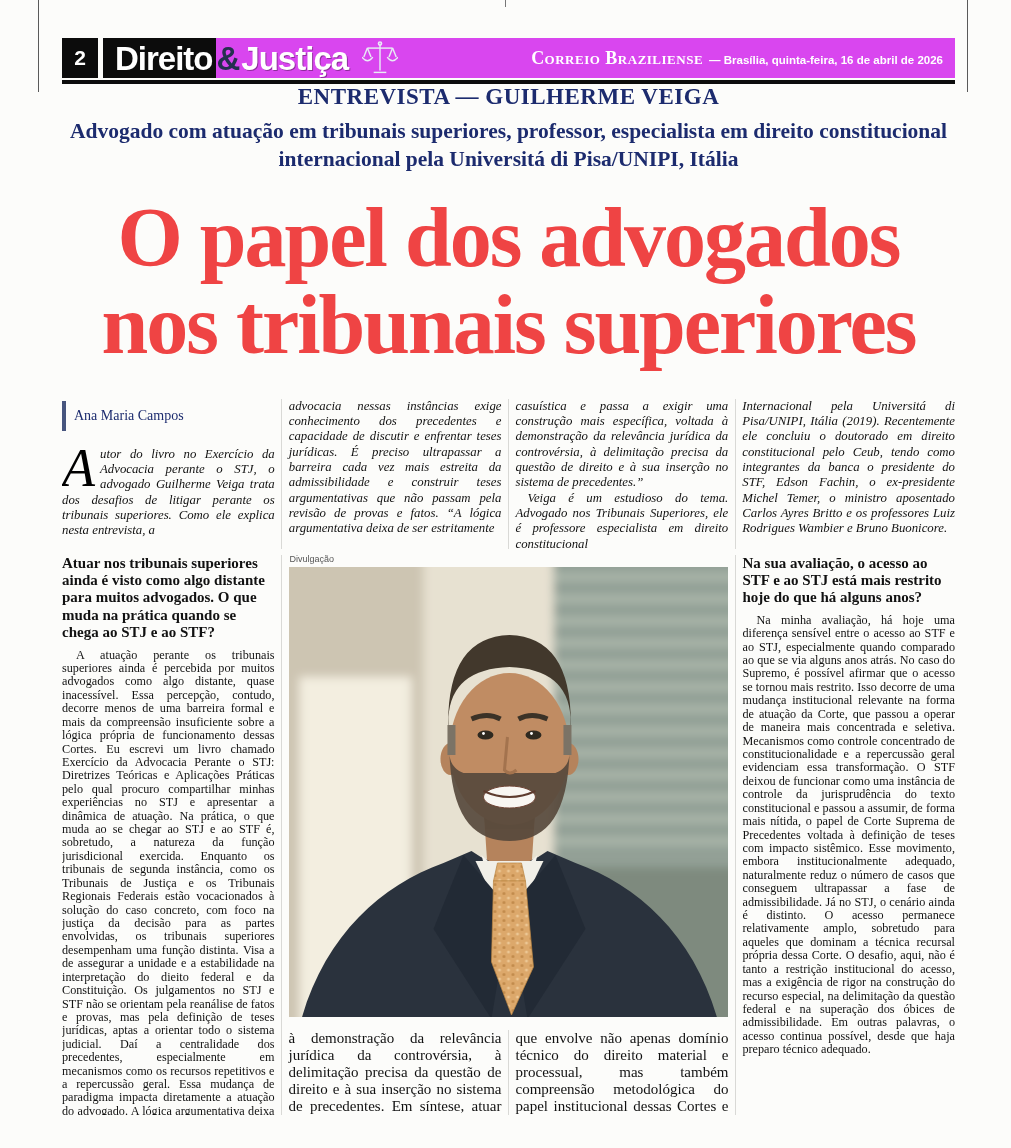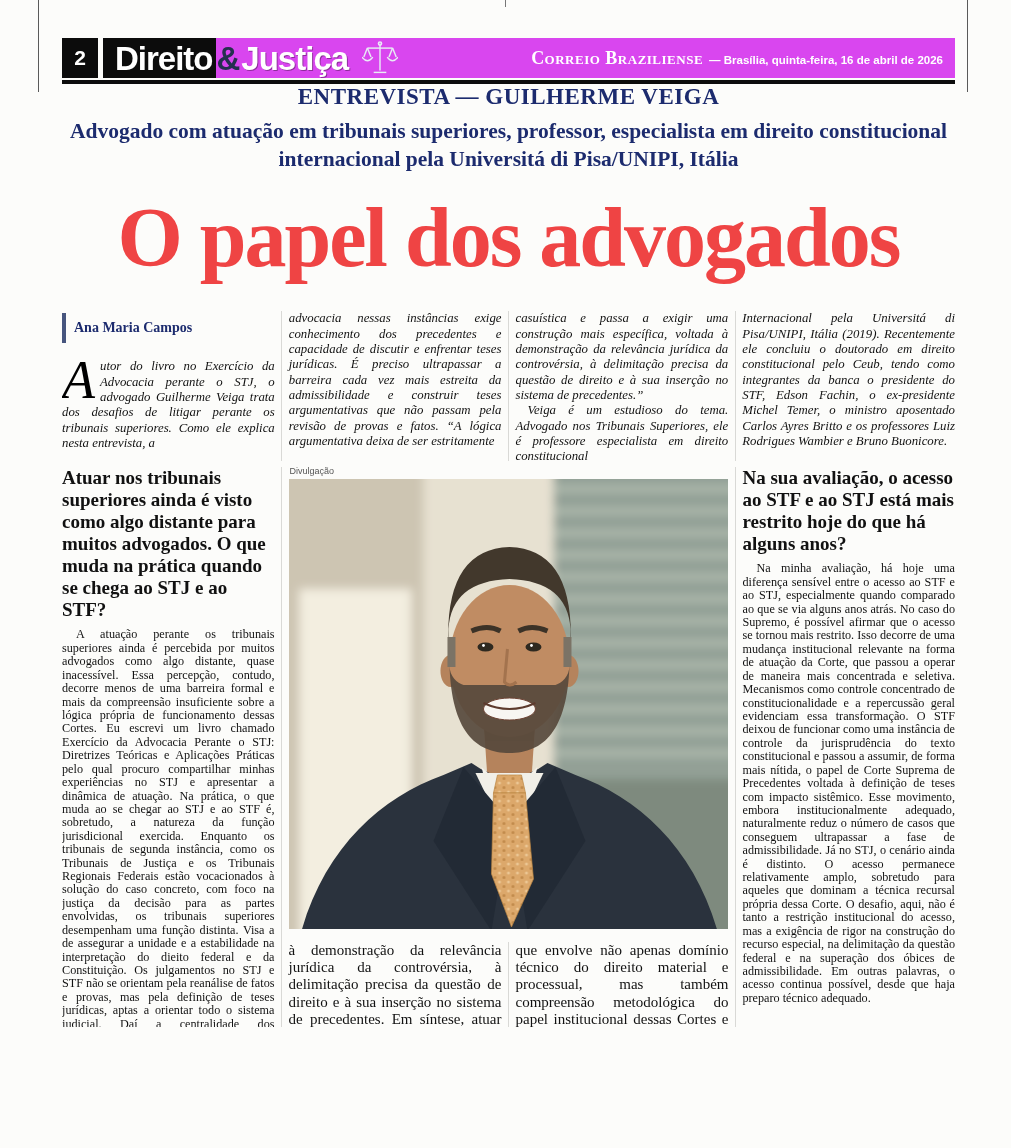--- a/index.html
+++ b/index.html
@@ -42,28 +42,28 @@
     font-size:84px;line-height:1.04;letter-spacing:-2px;}
 
   
   .row-a{margin-top:30px;display:grid;grid-template-columns:repeat(4,1fr);column-gap:14px;height:150px;overflow:hidden;}
   .row-b{margin-top:6px;display:grid;grid-template-columns:1fr 2.07fr 1fr;column-gap:14px;height:560px;overflow:hidden;}
   .cell{position:relative;}
   .cell.ruled::after{content:"";position:absolute;top:0;bottom:0;right:-7.5px;width:1px;background:#d9d9d6;}
 
   .byline{display:flex;align-items:center;gap:8px;margin-bottom:16px;margin-top:2px;}
   .byline-bar{width:4px;height:30px;background:#47557e;}
-  .byline-name{font-weight:bold;font-size:14px;color:#1c2b6e;}
+  .byline-name{font-weight:normal;font-size:14px;color:#1c2b6e;}
 
   .intro{font-style:italic;font-size:12.8px;line-height:1.2;text-align:justify;}
   .intro p{margin:0;}
   .intro p.indent{text-indent:12px;}
   .dropcap{float:left;font-size:54px;line-height:42px;padding-right:5px;font-style:italic;font-weight:normal;color:#000;}
 
-  .question{font-weight:bold;font-size:19px;line-height:1.16;margin:0 0 7px 0;}
+  .question{font-weight:bold;font-size:15px;line-height:1.16;margin:0 0 7px 0;}
   .answer{font-size:12.2px;line-height:1.1;text-align:justify;text-indent:14px;margin:0;}
 
   .credit{font-family:"Liberation Sans",sans-serif;font-size:9px;color:#555;margin:0 0 3px 1px;line-height:1;}
   .photo{width:100%;height:450px;display:block;}
   .below{display:grid;grid-template-columns:1fr 1fr;column-gap:14px;margin-top:13px;}
   .below p{margin:0;font-size:15px;line-height:1.14;text-align:justify;}
   .below .bcell{position:relative;}
   .below .bcell.ruled::after{content:"";position:absolute;top:0;bottom:0;right:-7.5px;width:1px;background:#d9d9d6;}
 </style>
 </head>
@@ -103,20 +103,21 @@
           <span class="rest">— Brasília, quinta-feira, 16 de abril de 2026</span>
         </span>
       </div>
     </div>
     <div class="top-rule"></div>
 
     <div class="kicker">ENTREVISTA — GUILHERME VEIGA</div>
     <div class="subtitle">Advogado com atuação em tribunais superiores, professor, especialista em direito constitucional internacional pela Universitá di Pisa/UNIPI, Itália</div>
     <div class="headline">
       <div>O papel dos advogados</div>
+      <div>nos tribunais superiores</div>
     </div>
 
     <div class="row-a">
       <div class="cell ruled">
         <div class="byline">
           <div class="byline-bar"></div>
           <span class="byline-name">Ana Maria Campos</span>
         </div>
         <div class="intro">
           <span class="dropcap">A</span>

